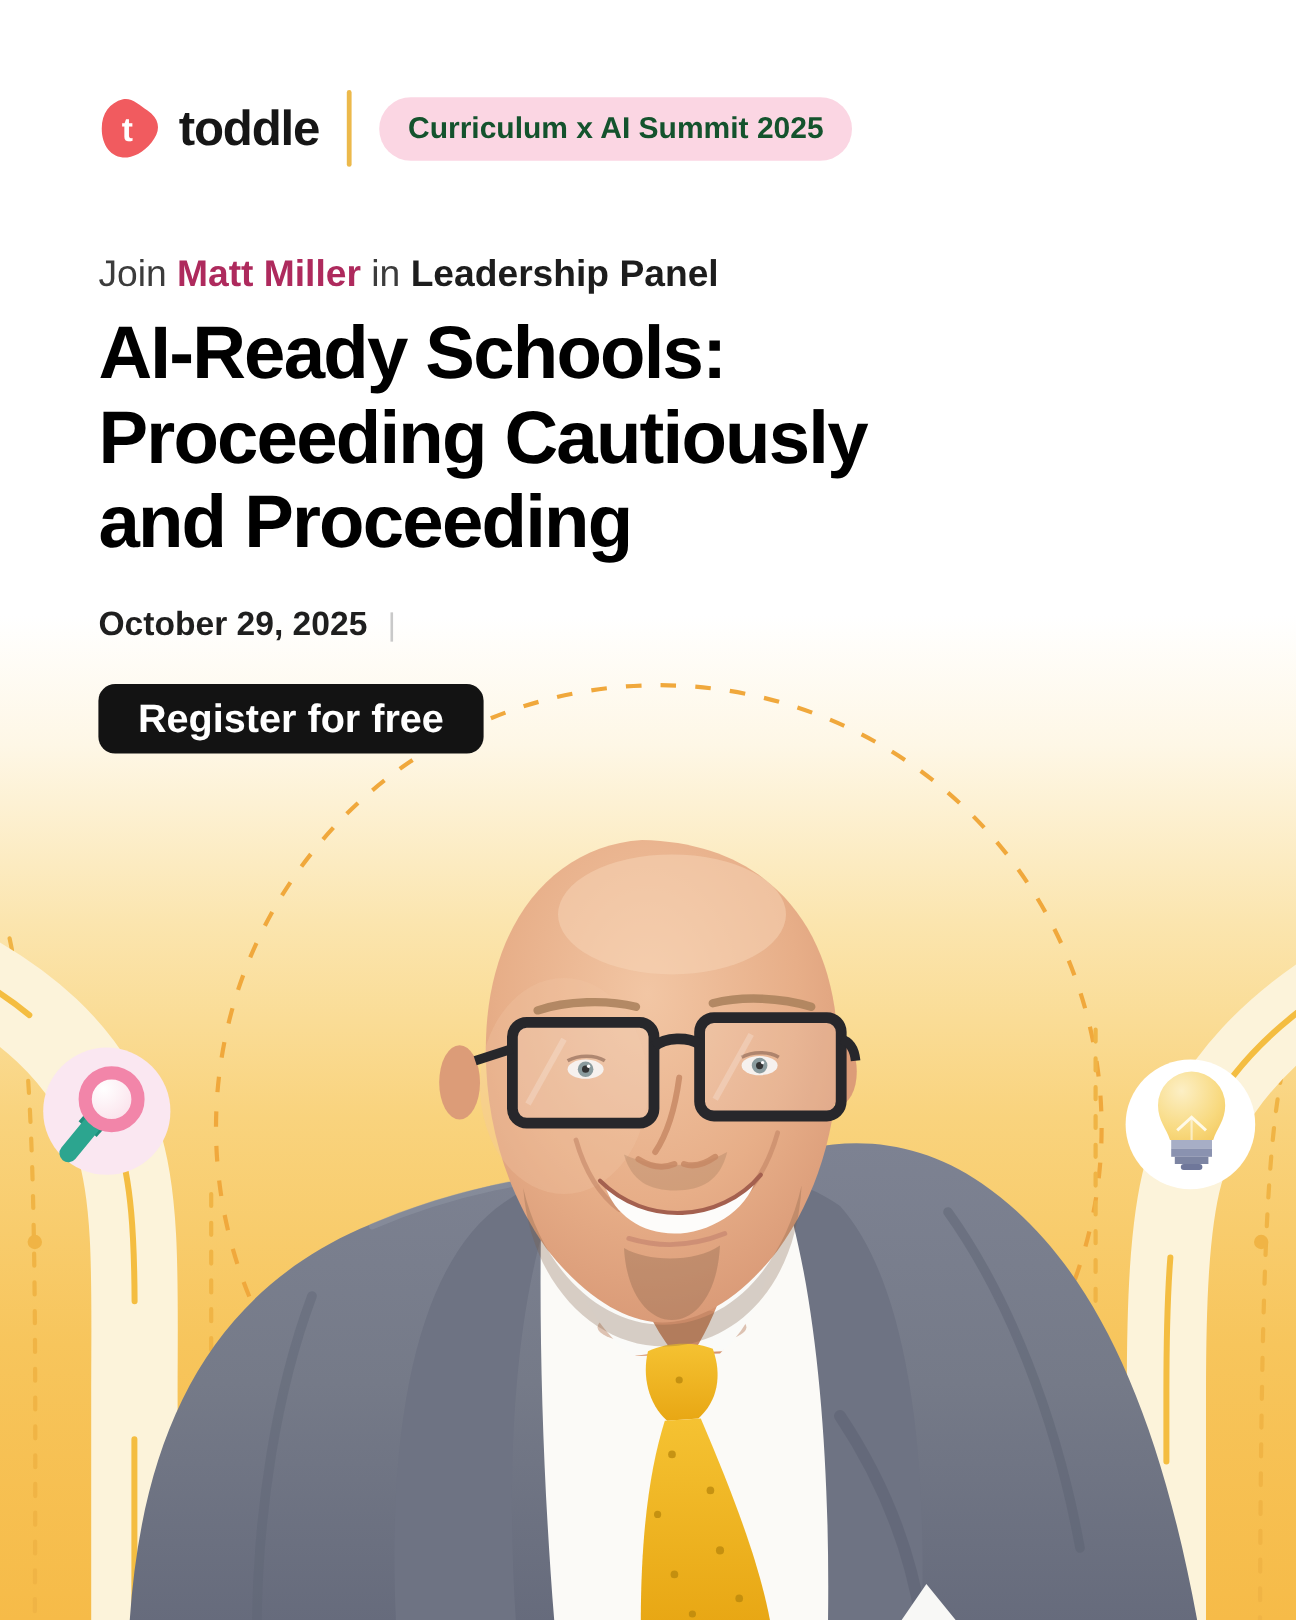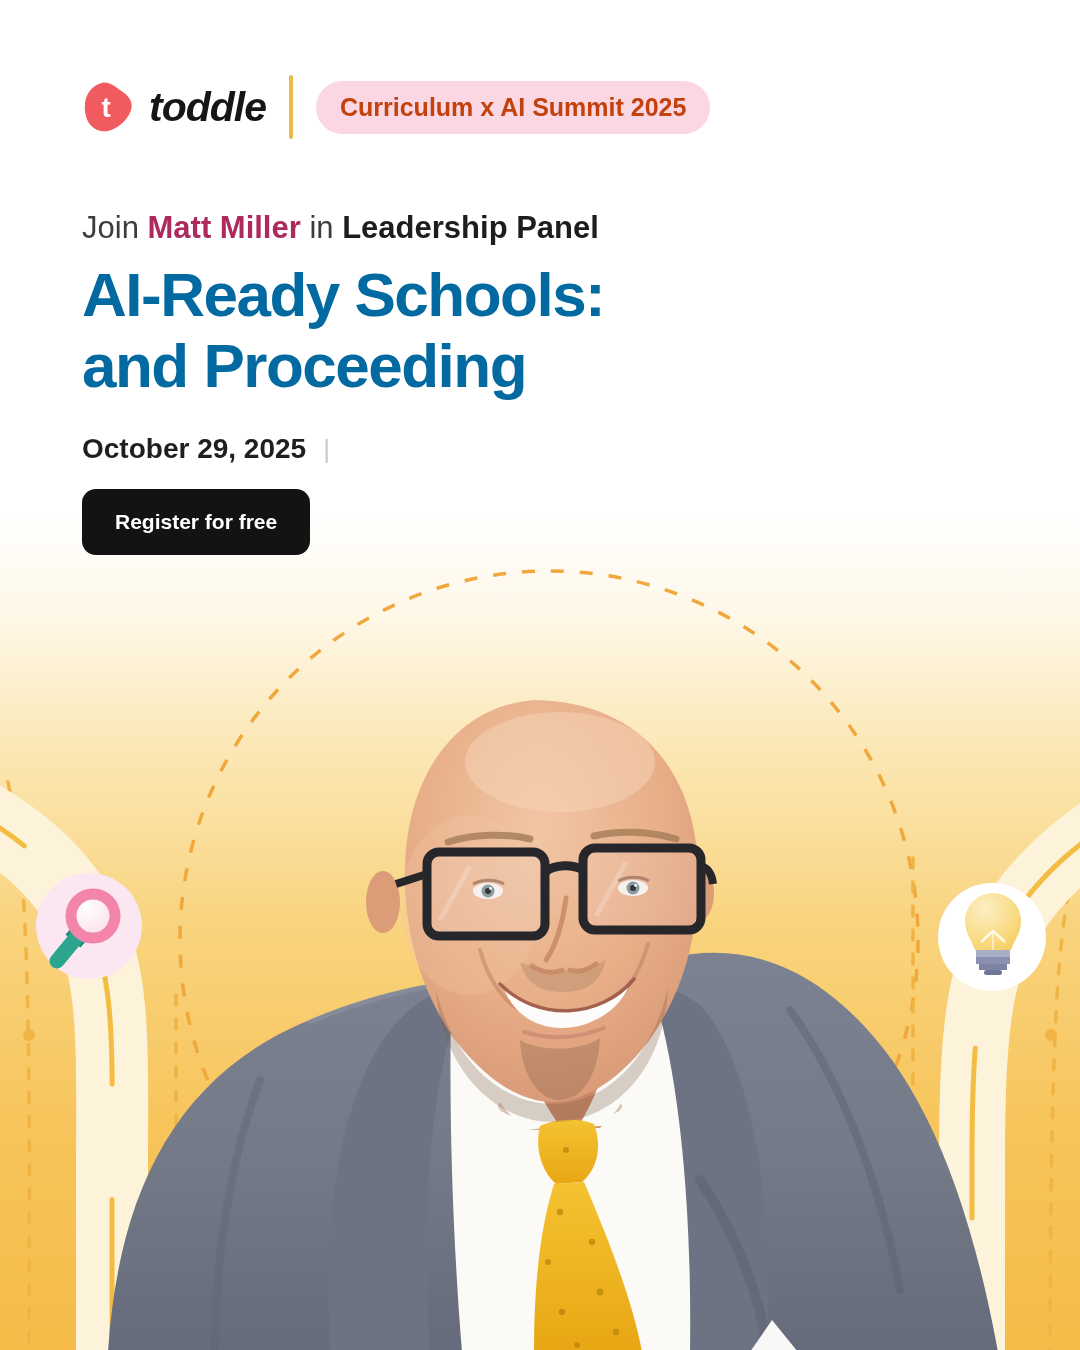--- a/index.html
+++ b/index.html
@@ -5,32 +5,32 @@
   html,body{margin:0;padding:0;}
   body{
     width:1080px;height:1350px;position:relative;overflow:hidden;
     font-family:"Liberation Sans","DejaVu Sans",sans-serif;
     background:linear-gradient(180deg,#ffffff 0%,#ffffff 38%,#fef7e6 46%,#fbe5ae 57%,#f9d37d 69%,#f7c55c 83%,#f6bb48 100%);
   }
   #decor{position:absolute;inset:0;z-index:0;}
   .content{position:relative;z-index:2;padding:78px 82px 0 82px;}
   .brand-row{display:flex;align-items:center;height:58px;}
   .logo-mark{width:54px;height:56px;flex:0 0 auto;}
-  .wordmark{font-size:41px;font-weight:bold;color:#161616;letter-spacing:-1px;margin-left:13px;font-style:italic;}
+  .wordmark{font-size:41px;font-weight:bold;color:#161616;letter-spacing:-1px;margin-left:13px;}
   .divider{width:4px;height:64px;background:#ecb94b;border-radius:2px;margin:0 23px;}
-  .badge{background:#fbd6e3;color:#c2410c;font-weight:bold;font-size:25px;
+  .badge{background:#fbd6e3;color:#14532d;font-weight:bold;font-size:25px;
          padding:12px 24px;border-radius:27px;letter-spacing:0;}
   .intro{margin-top:74px;font-size:31px;color:#3c3c3c;}
   .intro .speaker{color:#ae2a5d;font-weight:bold;}
   .intro .session{color:#1d1d1d;font-weight:bold;}
-  .headline{margin-top:14px;font-size:62px;line-height:1.14;font-weight:bold;color:#0369a1;letter-spacing:-1.5px;}
+  .headline{margin-top:14px;font-size:62px;line-height:1.14;font-weight:bold;color:#000000;letter-spacing:-1.5px;}
   .date-row{margin-top:32px;font-size:28px;font-weight:bold;color:#1f1f1f;display:flex;align-items:flex-end;}
   .date-sep{color:#c9c9c9;font-weight:normal;margin:0 17px;font-size:26px;}
-  .cta{margin-top:24px;display:inline-block;background:#131313;color:#ffffff;
-       font-size:21px;font-weight:bold;padding:21px 33px;border-radius:14px;border:none;cursor:pointer;
+  .cta{margin-top:34px;display:inline-block;background:#131313;color:#ffffff;
+       font-size:33px;font-weight:bold;padding:10px 33px;border-radius:14px;border:none;cursor:pointer;
        font-family:"Liberation Sans","DejaVu Sans",sans-serif;}
 </style>
 </head>
 <body>
 
 <svg id="decor" viewBox="0 0 1080 1350" xmlns="http://www.w3.org/2000/svg">
   <defs>
     <radialGradient id="skinGrad" cx="0.46" cy="0.32" r="0.95">
       <stop offset="0" stop-color="#f2c6a4"></stop>
         <stop offset="0.45" stop-color="#e7ae88"></stop>
@@ -218,20 +218,21 @@
 
   <div class="intro">
     <span>Join</span>
     <span class="speaker">Matt Miller</span>
     <span>in</span>
     <span class="session">Leadership Panel</span>
   </div>
 
   <div class="headline">
     <div>AI-Ready Schools:</div>
+    <div>Proceeding Cautiously</div>
     <div>and Proceeding</div>
   </div>
 
   <div class="date-row">
     <span>October 29, 2025</span>
     <span class="date-sep">|</span>
   </div>
 
   <button class="cta">Register for free</button>
 </div>

